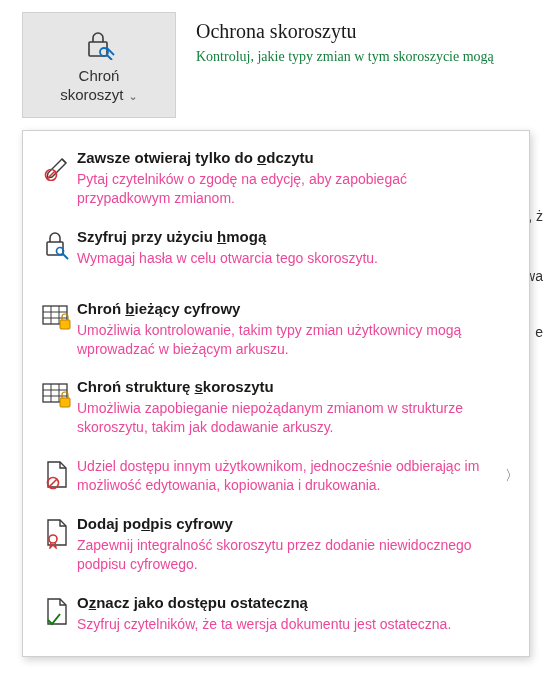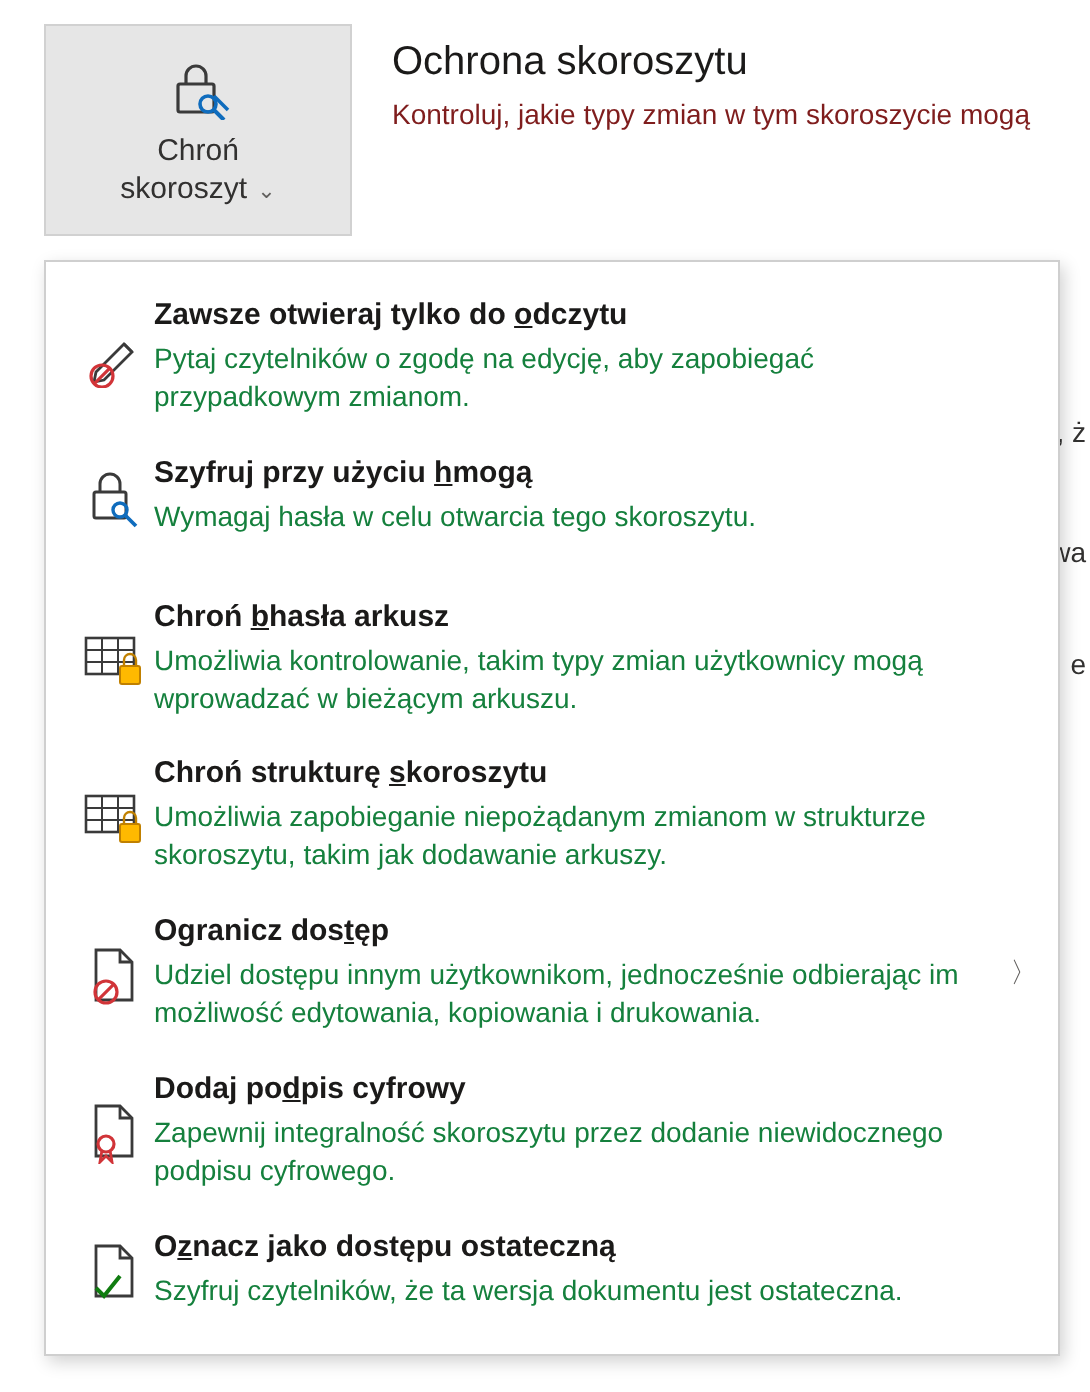--- a/index.html
+++ b/index.html
@@ -37,23 +37,23 @@
     justify-content: center;
   }
   .big-button .label-wrap {
     text-align: center;
     font-size: 15px;
     line-height: 1.25;
     color: #323130;
     margin-top: 2px;
   }
   .chev { font-size: 11px; color: #605e5c; margin-left: 2px; }
-  .header-block { padding: 8px 0 0 20px; }
+  .header-block { padding: 8px 0 0 20px; font-family: Liberation Serif, serif; }
   .header-title { font-size: 20px; color: #1b1a19; margin-bottom: 6px; }
-  .header-sub { font-size: 14px; color: #7f1d1d; white-space: nowrap; }
+  .header-sub { font-size: 14px; color: #15803d; white-space: nowrap; }
 
   .side-text {
     position: absolute;
     right: 0;
     font-size: 14px;
     color: #323130;
     padding-right: 2px;
   }
   .side1 { top: 208px; }
   .side2 { top: 268px; }
@@ -64,21 +64,21 @@
     left: 22px;
     top: 130px;
     width: 508px;
     background: #ffffff;
     border: 1px solid #cfcfcf;
     box-shadow: 2px 3px 8px rgba(0,0,0,0.18);
     padding: 8px 0 12px 0;
   }
   .menu-item {
     display: flex;
-    align-items: center;
+    align-items: flex-start;
     padding: 10px 14px 10px 14px;
     cursor: pointer;
     position: relative;
   }
   .mi-icon {
     width: 40px;
     flex-shrink: 0;
     display: flex;
     align-items: flex-start;
     justify-content: center;
@@ -86,21 +86,21 @@
   }
   .mi-text { flex: 1; padding-right: 18px; }
   .mi-title {
     font-size: 15px;
     font-weight: 600;
     color: #1b1a19;
     margin-bottom: 4px;
   }
   .mi-desc {
     font-size: 14px;
-    color: #15803d;
+    color: #ec4899;
     line-height: 1.35;
   }
   .mi-arrow {
     position: absolute;
     right: 10px;
     top: 50%;
     transform: translateY(-50%);
     font-size: 14px;
     color: #605e5c;
   }
@@ -174,21 +174,21 @@
         <rect x="2" y="4" width="24" height="18" fill="none" stroke="#3a3a3a" stroke-width="1.3"></rect>
         <line x1="2" y1="10" x2="26" y2="10" stroke="#3a3a3a" stroke-width="1"></line>
         <line x1="2" y1="16" x2="26" y2="16" stroke="#3a3a3a" stroke-width="1"></line>
         <line x1="10" y1="4" x2="10" y2="22" stroke="#3a3a3a" stroke-width="1"></line>
         <line x1="18" y1="4" x2="18" y2="22" stroke="#3a3a3a" stroke-width="1"></line>
         <rect x="19" y="18" width="10" height="9" rx="1" fill="#ffb900" stroke="#c08000" stroke-width="1"></rect>
         <path d="M21 18 V15 a3 3 0 0 1 6 0 V18" fill="none" stroke="#c08000" stroke-width="1.2"></path>
       </svg>
     </div>
     <div class="mi-text">
-      <div class="mi-title"><span>Chroń </span><span class="u">b</span><span>hasła arkusz</span></div>
+      <div class="mi-title"><span>Chroń </span><span class="u">b</span><span>ieżący cyfrowy</span></div>
       <div class="mi-desc">Umożliwia kontrolowanie, takim typy zmian użytkownicy mogą wprowadzać w bieżącym arkuszu.</div>
     </div>
   </div>
 
   <div class="menu-item">
     <div class="mi-icon">
       <svg width="32" height="30" viewBox="0 0 32 30">
         <rect x="2" y="4" width="24" height="18" fill="none" stroke="#3a3a3a" stroke-width="1.3"></rect>
         <line x1="2" y1="10" x2="26" y2="10" stroke="#3a3a3a" stroke-width="1"></line>
         <line x1="2" y1="16" x2="26" y2="16" stroke="#3a3a3a" stroke-width="1"></line>
@@ -207,21 +207,20 @@
   <div class="menu-item">
     <div class="mi-icon">
       <svg width="30" height="32" viewBox="0 0 30 32">
         <path d="M6 3 H18 L24 9 V28 H6 Z" fill="none" stroke="#3a3a3a" stroke-width="1.4"></path>
         <path d="M18 3 V9 H24" fill="none" stroke="#3a3a3a" stroke-width="1.4"></path>
         <circle cx="11" cy="24" r="5.5" fill="none" stroke="#d13438" stroke-width="1.6"></circle>
         <line x1="7.2" y1="27.8" x2="14.8" y2="20.2" stroke="#d13438" stroke-width="1.6"></line>
       </svg>
     </div>
     <div class="mi-text">
-      <div class="mi-title"><span>Ogranicz dos</span><span class="u">t</span><span>ęp</span></div>
       <div class="mi-desc">Udziel dostępu innym użytkownikom, jednocześnie odbierając im możliwość edytowania, kopiowania i drukowania.</div>
     </div>
     <div class="mi-arrow">〉</div>
   </div>
 
   <div class="menu-item">
     <div class="mi-icon">
       <svg width="30" height="32" viewBox="0 0 30 32">
         <path d="M6 3 H18 L24 9 V28 H6 Z" fill="none" stroke="#3a3a3a" stroke-width="1.4"></path>
         <path d="M18 3 V9 H24" fill="none" stroke="#3a3a3a" stroke-width="1.4"></path>

